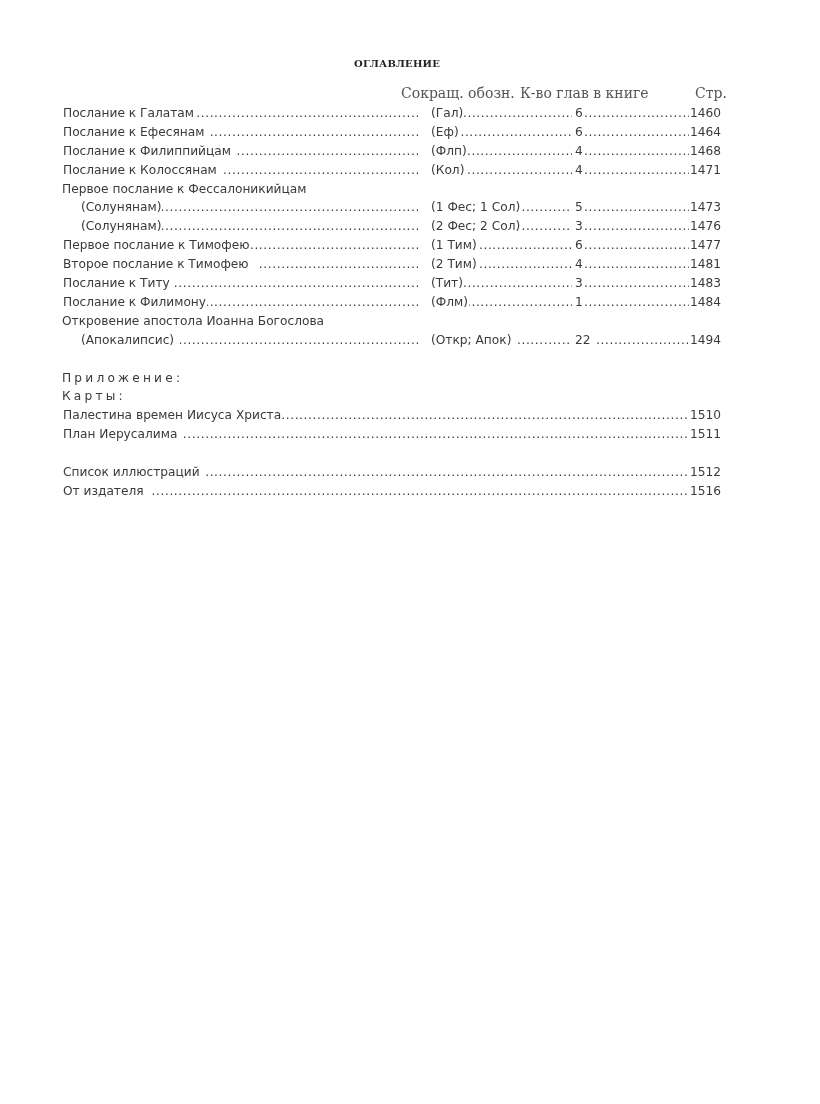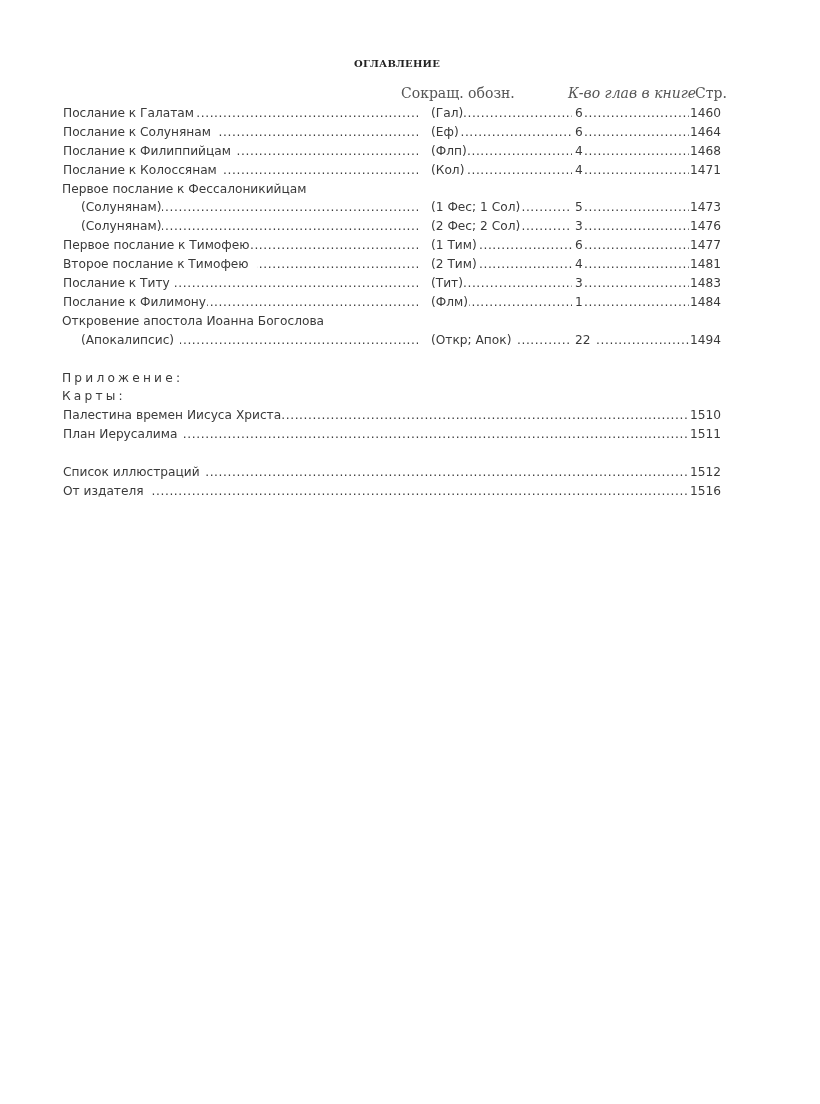--- a/index.html
+++ b/index.html
@@ -27,21 +27,21 @@
     }
     .col-header {
       position: absolute;
       top: 85px;
       font-family: "DejaVu Serif", serif;
       font-size: 14px;
       color: #555;
       white-space: nowrap;
     }
     .ch-abbr { left: 401px; }
-    .ch-count { left: 568px; font-style: italic; }
+    .ch-count { left: 520px; }
     .ch-page { left: 695px; }
 
     .toc {
       position: absolute;
       left: 62px;
       top: 104px;
       width: 660px;
       font-size: 12.2px;
       line-height: 18.9px;
     }
@@ -100,21 +100,21 @@
     <span class="cell title-cell">Послание к Галатам</span>
     <span class="dots d2" style="left:392px;width:118px"></span>
     <span class="cell abbr-cell">(Гал)</span>
     <span class="dots d3" style="left:522px;width:110px"></span>
     <span class="cell count-cell">6</span>
     <span class="cell page-cell">1460</span>
   </div>
 
   <div class="row">
     <span class="dots d1"></span>
-    <span class="cell title-cell" style="padding-right:6px">Послание к Солунянам</span>
+    <span class="cell title-cell" style="padding-right:6px">Послание к Ефесянам</span>
     <span class="dots d2" style="left:385px;width:125px"></span>
     <span class="cell abbr-cell">(Еф)</span>
     <span class="dots d3" style="left:522px;width:110px"></span>
     <span class="cell count-cell">6</span>
     <span class="cell page-cell">1464</span>
   </div>
 
   <div class="row">
     <span class="dots d1"></span>
     <span class="cell title-cell" style="padding-right:6px">Послание к Филиппийцам</span>

